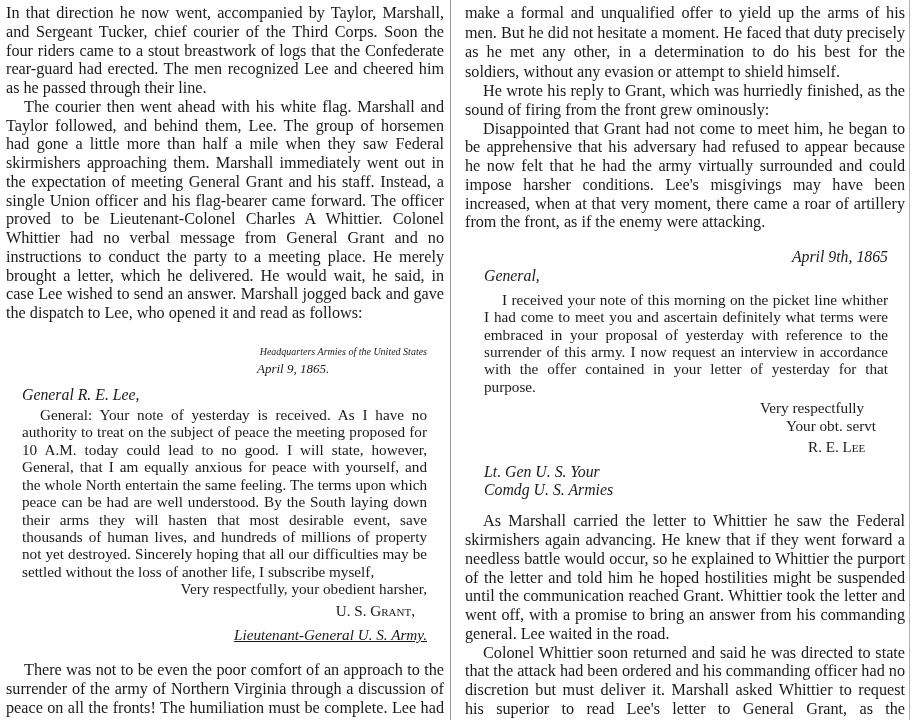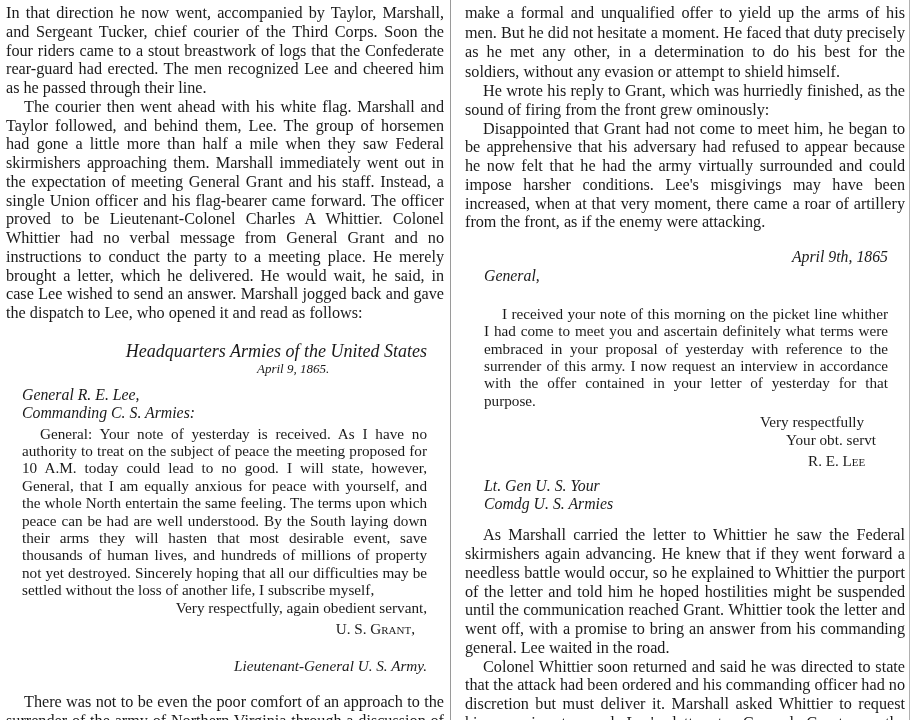--- a/index.html
+++ b/index.html
@@ -25,44 +25,43 @@
 <div class="page">
   <div class="divider"></div>
   <div class="rightedge"></div>
 
   <div class="col left">
     <p>In that direction he now went, accompanied by Taylor, Marshall, and Sergeant Tucker, chief courier of the Third Corps. Soon the four riders came to a stout breastwork of logs that the Confederate rear-guard had erected. The men recognized Lee and cheered him as he passed through their line.</p>
     <p class="ind">The courier then went ahead with his white flag. Marshall and Taylor followed, and behind them, Lee. The group of horsemen had gone a little more than half a mile when they saw Federal skirmishers approaching them. Marshall immediately went out in the expectation of meeting General Grant and his staff. Instead, a single Union officer and his flag-bearer came forward. The officer proved to be Lieutenant-Colonel Charles A Whittier. Colonel Whittier had no verbal message from General Grant and no instructions to conduct the party to a meeting place. He merely brought a letter, which he delivered. He would wait, he said, in case Lee wished to send an answer. Marshall jogged back and gave the dispatch to Lee, who opened it and read as follows:</p>
 
     <div style="height:20px;"></div>
     <div class="letter" style="margin-left:16px; margin-right:17px;">
-      <p class="it right-al" style="font-size:18px;">Headquarters Armies of the United States</p>
+      <p class="it right-al" style="font-size:10px;">Headquarters Armies of the United States</p>
       <p class="it" style="text-align:left; padding-left:235px; font-size:13px;">April 9, 1865.</p>
       <div style="height:8px;"></div>
       <p class="it" style="font-size:15.8px; line-height:18.5px;">General R. E. Lee,</p>
-      <p class="it" style="font-size:15.8px; line-height:18.5px;">Commanding C. S. Armies:</p>
       <p class="ind" style="margin-top:2px;">General: Your note of yesterday is received. As I have no authority to treat on the subject of peace the meeting proposed for 10 A.M. today could lead to no good. I will state, however, General, that I am equally anxious for peace with yourself, and the whole North entertain the same feeling. The terms upon which peace can be had are well understood. By the South laying down their arms they will hasten that most desirable event, save thousands of human lives, and hundreds of millions of property not yet destroyed. Sincerely hoping that all our difficulties may be settled without the loss of another life, I subscribe myself,</p>
-      <p class="right-al">Very respectfully, again obedient servant,</p>
+      <p class="right-al">Very respectfully, your obedient harsher,</p>
       <p class="sc right-al" style="padding-right:12px; margin-top:4px;">U. S. Grant,</p>
-      <p class="it right-al" style="margin-top:20px;">Lieutenant-General U. S. Army.</p>
+      <p class="it right-al" style="margin-top:7px;text-decoration:underline;">Lieutenant-General U. S. Army.</p>
     </div>
     <div style="height:18px;"></div>
     <p class="ind">There was not to be even the poor comfort of an approach to the surrender of the army of Northern Virginia through a discussion of peace on all the fronts! The humiliation must be complete. Lee had to</p>
   </div>
 
   <div class="col right">
     <p style="line-height:19.5px;">make a formal and unqualified offer to yield up the arms of his men. But he did not hesitate a moment. He faced that duty precisely as he met any other, in a determination to do his best for the soldiers, without any evasion or attempt to shield himself.</p>
     <p class="ind">He wrote his reply to Grant, which was hurriedly finished, as the sound of firing from the front grew ominously:</p>
     <p class="ind">Disappointed that Grant had not come to meet him, he began to be apprehensive that his adversary had refused to appear because he now felt that he had the army virtually surrounded and could impose harsher conditions. Lee's misgivings may have been increased, when at that very moment, there came a roar of artillery from the front, as if the enemy were attacking.</p>
 
     <div style="height:16px;"></div>
     <div class="letter" style="margin-left:19px; margin-right:17px;">
       <p class="it right-al" style="font-size:15.8px;">April 9th, 1865</p>
       <p class="it" style="font-size:15.8px; margin-top:2px;">General,</p>
-      <p class="ind" style="margin-top:20px;">I received your note of this morning on the picket line whither I had come to meet you and ascertain definitely what terms were embraced in your proposal of yesterday with reference to the surrender of this army. I now request an interview in accordance with the offer contained in your letter of yesterday for that purpose.</p>
+      <p class="ind" style="margin-top:6px;">I received your note of this morning on the picket line whither I had come to meet you and ascertain definitely what terms were embraced in your proposal of yesterday with reference to the surrender of this army. I now request an interview in accordance with the offer contained in your letter of yesterday for that purpose.</p>
       <p style="text-align:right; padding-left:276px; margin-top:4px;">Very respectfully</p>
       <p style="text-align:left; padding-left:302px;">Your obt. servt</p>
       <p class="sc" style="text-align:left; padding-left:324px; margin-top:4px;">R. E. Lee</p>
       <div style="height:8px;"></div>
       <p class="it" style="font-size:15.8px;">Lt. Gen U. S. Your</p>
       <p class="it" style="font-size:15.8px;">Comdg U. S. Armies</p>
     </div>
     <div style="height:14px;"></div>
     <p class="ind">As Marshall carried the letter to Whittier he saw the Federal skirmishers again advancing. He knew that if they went forward a needless battle would occur, so he explained to Whittier the purport of the letter and told him he hoped hostilities might be suspended until the communication reached Grant. Whittier took the letter and went off, with a promise to bring an answer from his commanding general. Lee waited in the road.</p>
     <p class="ind">Colonel Whittier soon returned and said he was directed to state that the attack had been ordered and his commanding officer had no discretion but must deliver it. Marshall asked Whittier to request his superior to read Lee's letter to General Grant, as the commanding officer might feel justified in suspending the order. Whittier disappeared</p>

